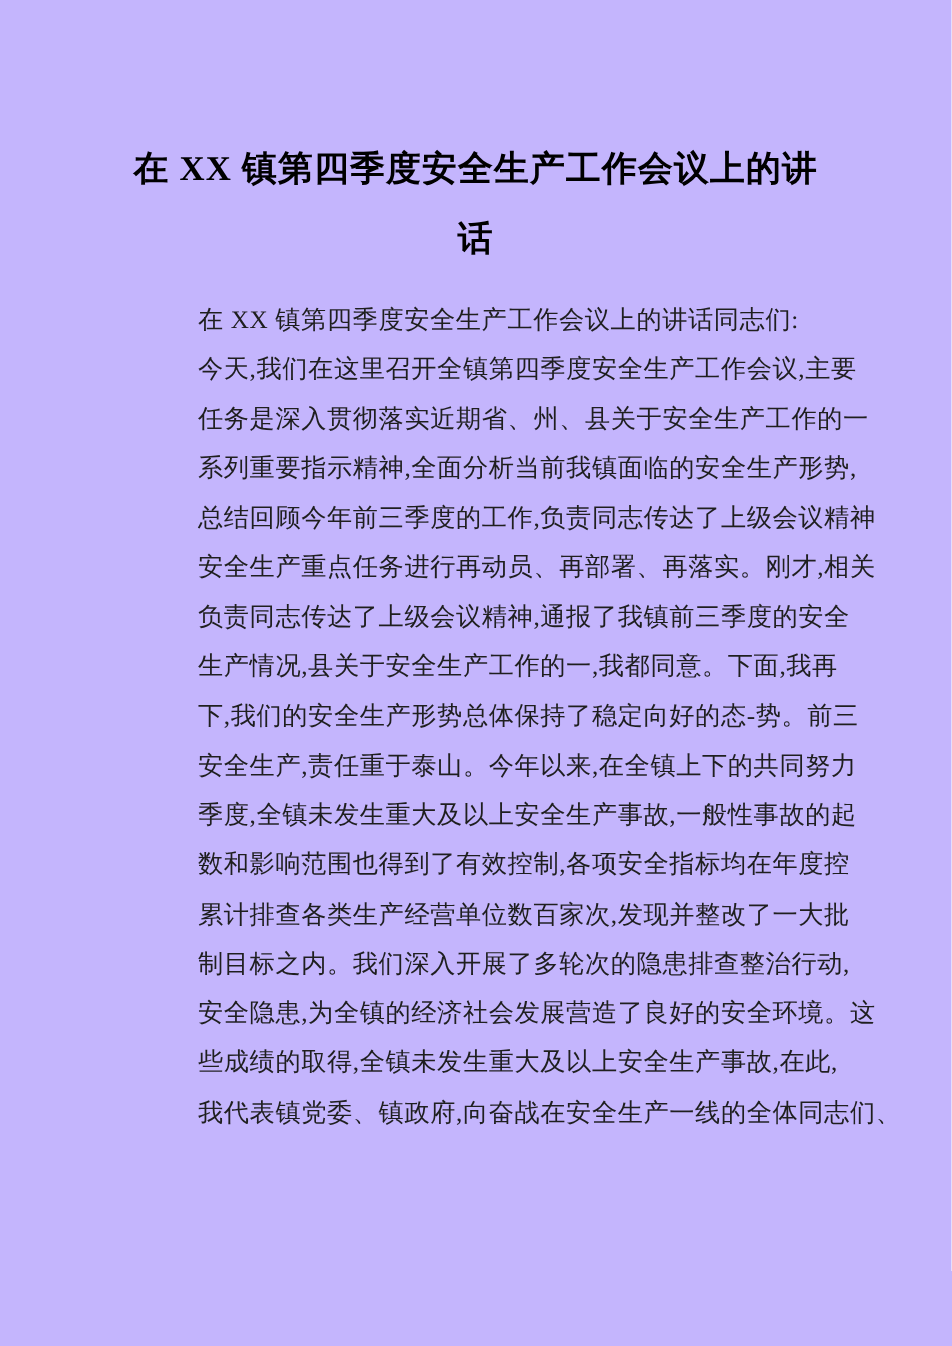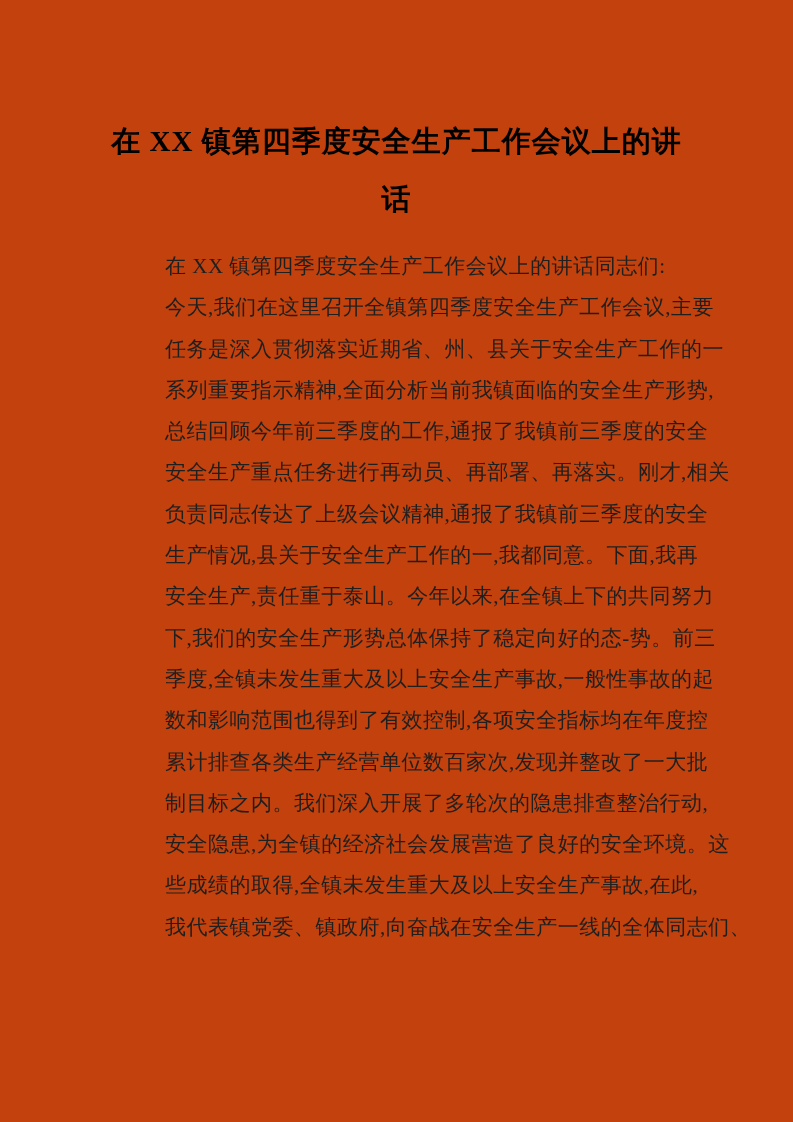--- a/index.html
+++ b/index.html
@@ -4,21 +4,21 @@
 <style>
   html, body {
     margin: 0;
     padding: 0;
     background: #ffffff;
   }
   .page {
     position: relative;
     width: 793px;
     height: 1122px;
-    background: #c2410c;
+    background: #c4b5fd;
     overflow: hidden;
     font-family: "Liberation Serif", serif;
   }
   .doc-title {
     position: absolute;
     top: 112px;
     left: 110px;
     width: 573px;
     text-align: center;
     font-size: 29px;
@@ -54,26 +54,26 @@
   <div class="doc-title">
     <div class="title-line">在 XX 镇第四季度安全生产工作会议上的讲</div>
     <div class="title-line">话</div>
   </div>
 
   <div class="doc-body">
     <div class="body-line">在 XX 镇第四季度安全生产工作会议上的讲话同志们:</div>
     <div class="body-line">今天,我们在这里召开全镇第四季度安全生产工作会议,主要</div>
     <div class="body-line">任务是深入贯彻落实近期省、州、县关于安全生产工作的一</div>
     <div class="body-line">系列重要指示精神,全面分析当前我镇面临的安全生产形势,</div>
-    <div class="body-line">总结回顾今年前三季度的工作,通报了我镇前三季度的安全</div>
+    <div class="body-line">总结回顾今年前三季度的工作,负责同志传达了上级会议精神</div>
     <div class="body-line">安全生产重点任务进行再动员、再部署、再落实。刚才,相关</div>
     <div class="body-line">负责同志传达了上级会议精神,通报了我镇前三季度的安全</div>
     <div class="body-line">生产情况,县关于安全生产工作的一,我都同意。下面,我再</div>
+    <div class="body-line">下,我们的安全生产形势总体保持了稳定向好的态-势。前三</div>
     <div class="body-line">安全生产,责任重于泰山。今年以来,在全镇上下的共同努力</div>
-    <div class="body-line">下,我们的安全生产形势总体保持了稳定向好的态-势。前三</div>
     <div class="body-line">季度,全镇未发生重大及以上安全生产事故,一般性事故的起</div>
     <div class="body-line">数和影响范围也得到了有效控制,各项安全指标均在年度控</div>
     <div class="body-line">累计排查各类生产经营单位数百家次,发现并整改了一大批</div>
     <div class="body-line">制目标之内。我们深入开展了多轮次的隐患排查整治行动,</div>
     <div class="body-line">安全隐患,为全镇的经济社会发展营造了良好的安全环境。这</div>
     <div class="body-line">些成绩的取得,全镇未发生重大及以上安全生产事故,在此,</div>
     <div class="body-line">我代表镇党委、镇政府,向奋战在安全生产一线的全体同志们、</div>
   </div>
 
 </div>

